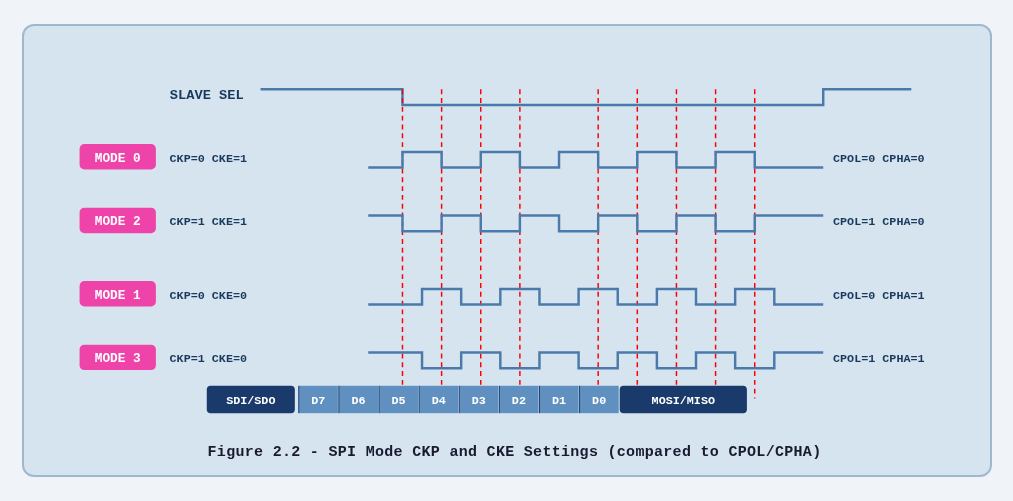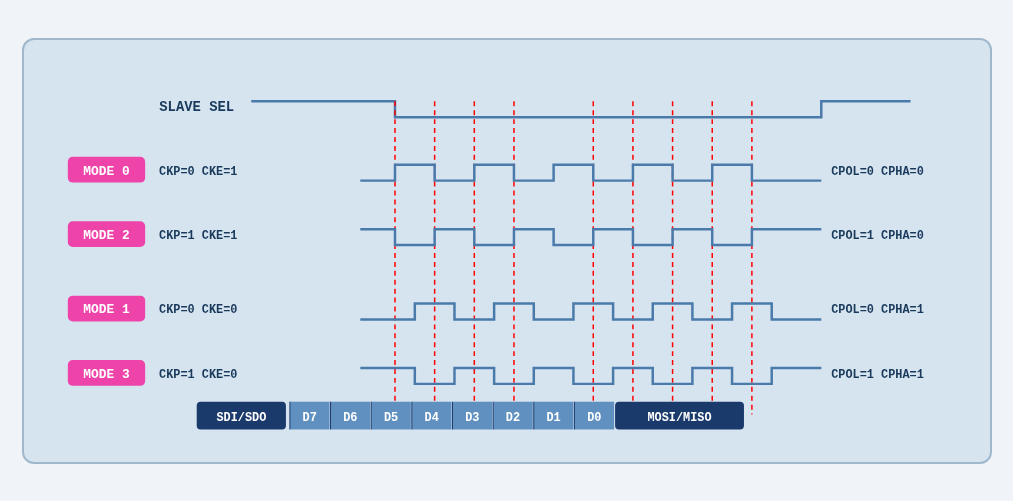--- a/index.html
+++ b/index.html
@@ -11,21 +11,21 @@
       display: flex;
       flex-direction: column;
       align-items: center;
       justify-content: center;
     }
     .outer {
       width: 970px;
       background: #d6e4f0;
       border: 2px solid #a0b8cc;
       border-radius: 12px;
-      padding: 18px 20px 14px 24px;
+      padding: 18px 20px 14px 36px;
     }
     .diagram {
       position: relative;
       width: 100%;
       height: 390px;
     }
     svg.diagram-svg {
       width: 100%;
       height: 100%;
     }
@@ -129,13 +129,14 @@
       <text x="510" y="364" font-size="12" font-weight="bold" fill="white" text-anchor="middle">D1</text>
 
       <rect x="531" y="345" width="40" height="28" rx="0" fill="#6090c0"></rect>
       <line x1="531" y1="345" x2="531" y2="373" stroke="#1a3a6c" stroke-width="1"></line>
       <text x="551" y="364" font-size="12" font-weight="bold" fill="white" text-anchor="middle">D0</text>
 
       <rect x="572" y="345" width="130" height="28" rx="4" fill="#1a3a6c"></rect>
       <text x="637" y="364" font-size="12" font-weight="bold" fill="white" text-anchor="middle">MOSI/MISO</text>
     </svg>
   </div>
+  <div class="caption">Figure 2.2 - SPI Mode CKP and CKE Settings (compared to CPOL/CPHA)</div>
 </div>
 
 </body></html>

